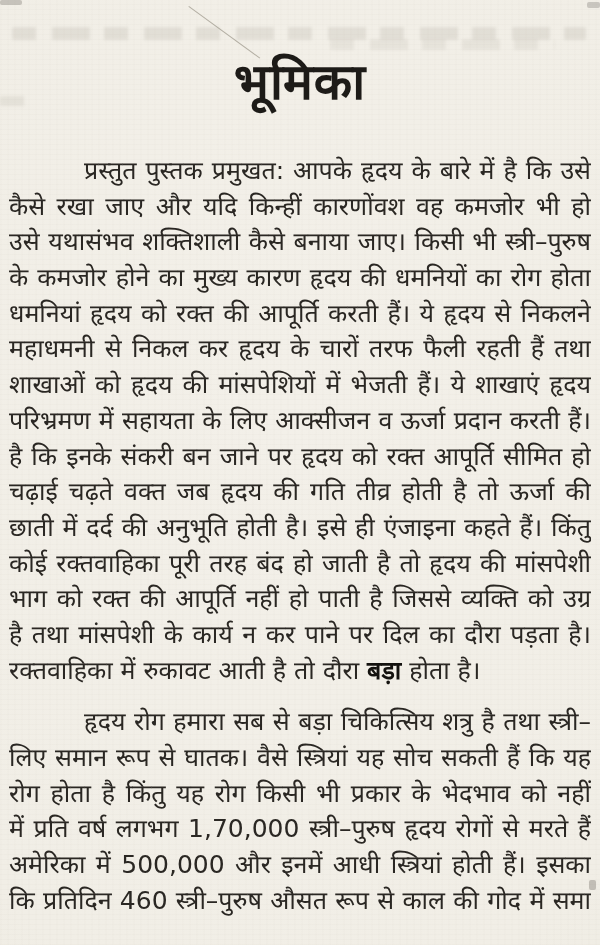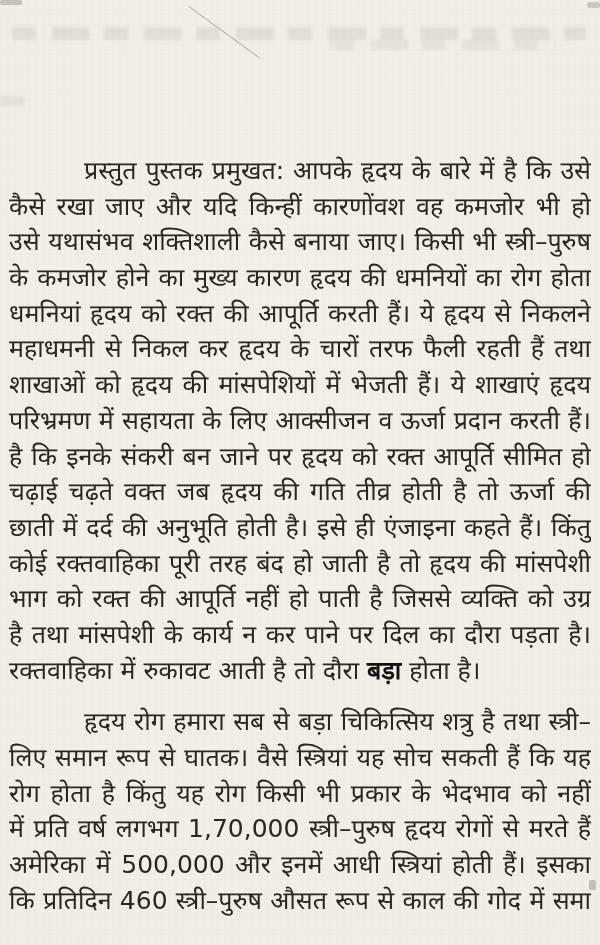--- a/index.html
+++ b/index.html
@@ -109,20 +109,21 @@
 <body>
 
 <div class="page">
   <div class="speck speck-tl"></div>
   <div class="speck speck-tr"></div>
   <div class="ghost ghost-top"></div>
   <div class="ghost ghost-title"></div>
   <div class="ghost ghost-left"></div>
   <div class="scratch"></div>
 
+  <h1 class="title">भूमिका</h1>
 
   <div class="page-body">
       <div class="paragraph">
         <div class="line just indent"><span class="seg">प्रस्तुत पुस्तक प्रमुखत: आपके हृदय के बारे में है कि उसे हृष्ट–पुष्ट</span></div>
         <div class="line just"><span class="seg">कैसे रखा जाए और यदि किन्हीं कारणोंवश वह कमजोर भी हो गया हो तो</span></div>
         <div class="line just"><span class="seg">उसे यथासंभव शक्तिशाली कैसे बनाया जाए। किसी भी स्त्री–पुरुष के हृदय</span></div>
         <div class="line just"><span class="seg">के कमजोर होने का मुख्य कारण हृदय की धमनियों का रोग होता है। ये</span></div>
         <div class="line just"><span class="seg">धमनियां हृदय को रक्त की आपूर्ति करती हैं। ये हृदय से निकलने वाली</span></div>
         <div class="line just"><span class="seg">महाधमनी से निकल कर हृदय के चारों तरफ फैली रहती हैं तथा अपनी अनेक</span></div>
         <div class="line just"><span class="seg">शाखाओं को हृदय की मांसपेशियों में भेजती हैं। ये शाखाएं हृदय को रक्त</span></div>

